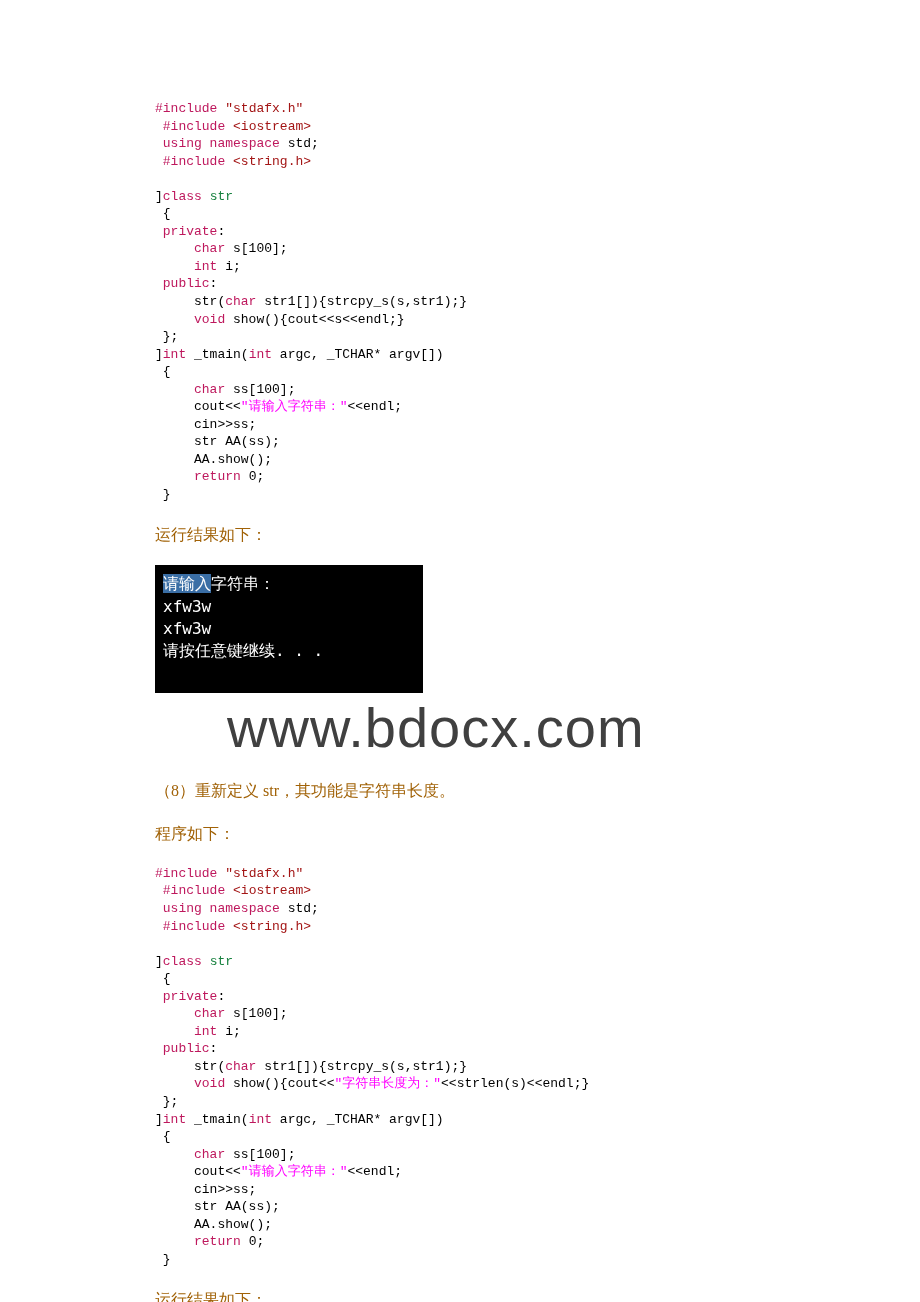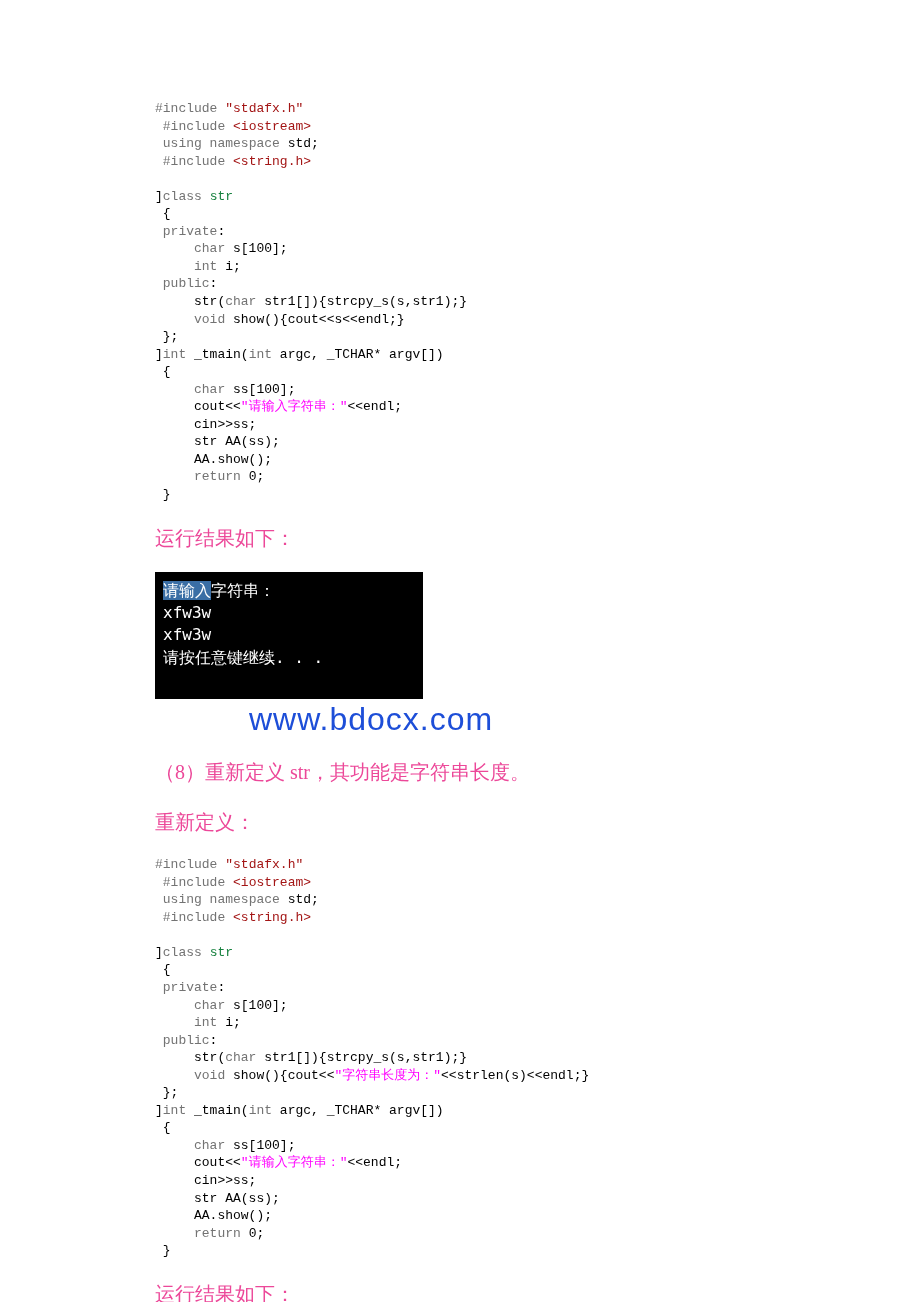--- a/index.html
+++ b/index.html
@@ -13,51 +13,51 @@
     padding: 100px 155px 80px 155px;
   }
   .code-block {
     font-family: "Consolas", "Courier New", monospace;
     font-size: 13px;
     line-height: 1.35;
     white-space: pre;
     color: #000000;
     margin-bottom: 18px;
   }
-  .kw-blue { color: #737373; }
+  .kw-blue { color: #be185d; }
   .kw-teal { color: #15803d; }
   .kw-str { color: #a31515; }
   .kw-pink { color: #ff00ff; }
   .para {
-    font-size: 20px;
-    color: #ec4899;
+    font-size: 16px;
+    color: #a16207;
     margin: 18px 0 18px 0;
     line-height: 1.6;
   }
   .console {
     background: #000000;
     color: #ffffff;
     font-family: "SimSun", "NSimSun", monospace;
     font-size: 16px;
     padding: 8px 10px 30px 8px;
     width: 250px;
     white-space: pre;
     line-height: 1.4;
     margin-bottom: 0;
   }
   .console .hl {
     background: #3a6ea5;
     color: #ffffff;
   }
   .watermark {
     font-family: Arial, sans-serif;
-    font-size: 32px;
-    color: #1d4ed8;
+    font-size: 56px;
+    color: #404040;
     letter-spacing: 1px;
-    margin: 2px 0 18px 94px;
+    margin: 2px 0 18px 72px;
   }
 </style>
 </head>
 <body>
 
 <div class="page">
 
   <div class="code-block"><span class="kw-blue">#include</span><span class="kw-str"> "stdafx.h"</span>
  <span class="kw-blue">#include</span><span class="kw-str"> &lt;iostream&gt;</span>
  <span class="kw-blue">using namespace</span><span> std;</span>
@@ -86,21 +86,21 @@
 
   <div class="console"><span class="hl">请输入</span><span>字符串：</span>
 <span>xfw3w</span>
 <span>xfw3w</span>
 <span>请按任意键继续. . .</span></div>
 
   <div class="watermark">www.bdocx.com</div>
 
   <div class="para">（8）重新定义 str，其功能是字符串长度。</div>
 
-  <div class="para">重新定义：</div>
+  <div class="para">程序如下：</div>
 
   <div class="code-block"><span class="kw-blue">#include</span><span class="kw-str"> "stdafx.h"</span>
  <span class="kw-blue">#include</span><span class="kw-str"> &lt;iostream&gt;</span>
  <span class="kw-blue">using namespace</span><span> std;</span>
  <span class="kw-blue">#include</span><span class="kw-str"> &lt;string.h&gt;</span>
 <span></span>
 ]<span class="kw-blue">class</span><span class="kw-teal"> str</span>
 <span> {</span>
 <span class="kw-blue"> private</span><span>:</span>
 <span class="kw-blue">     char</span><span> s[100];</span>

